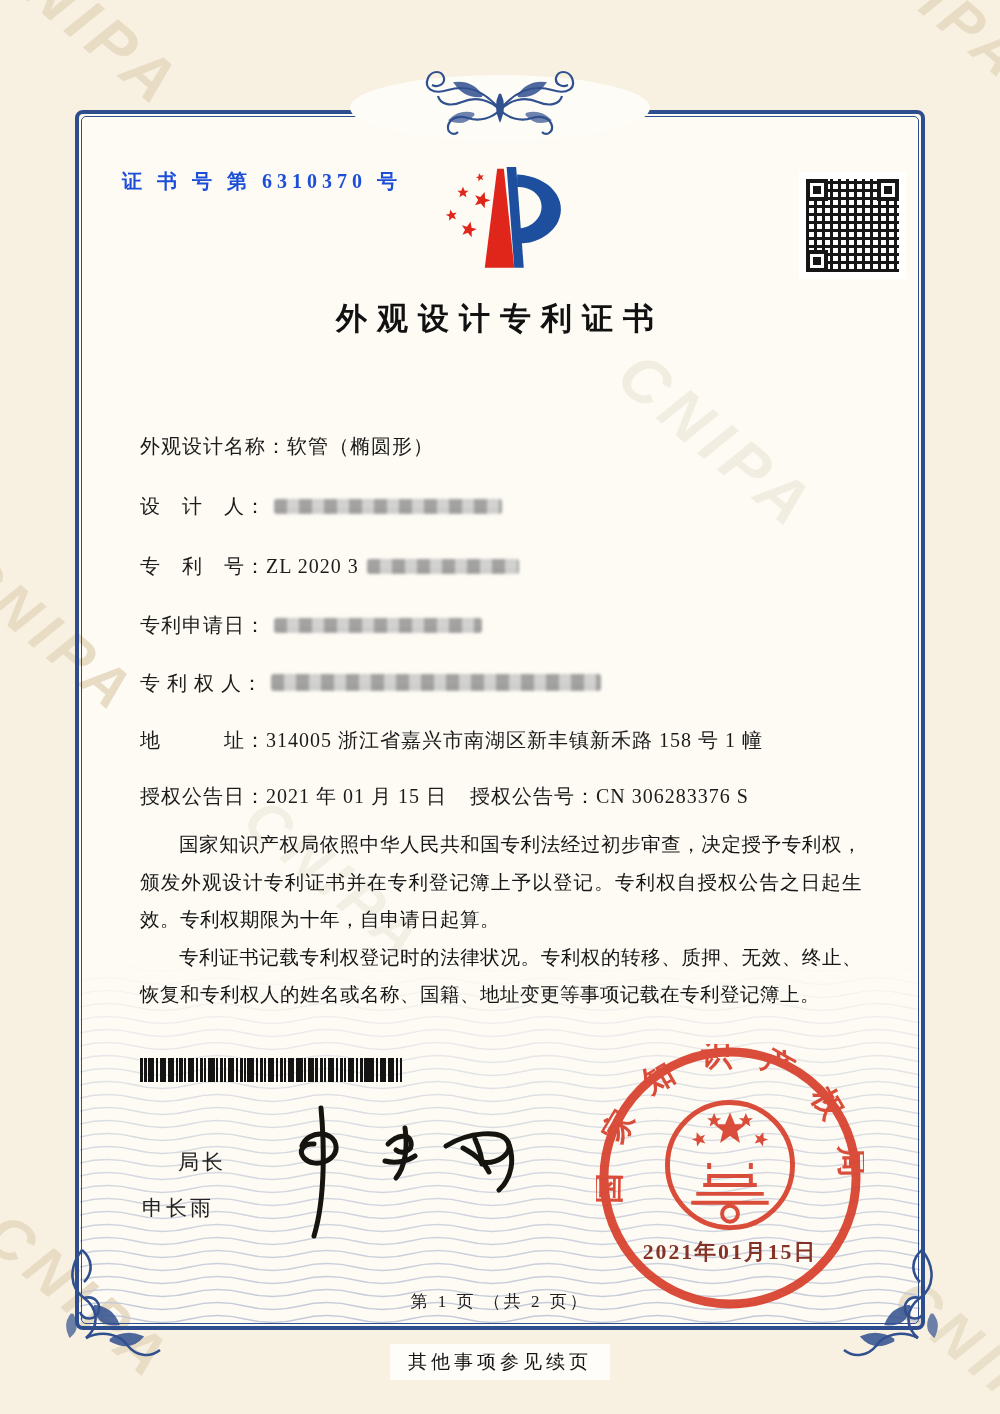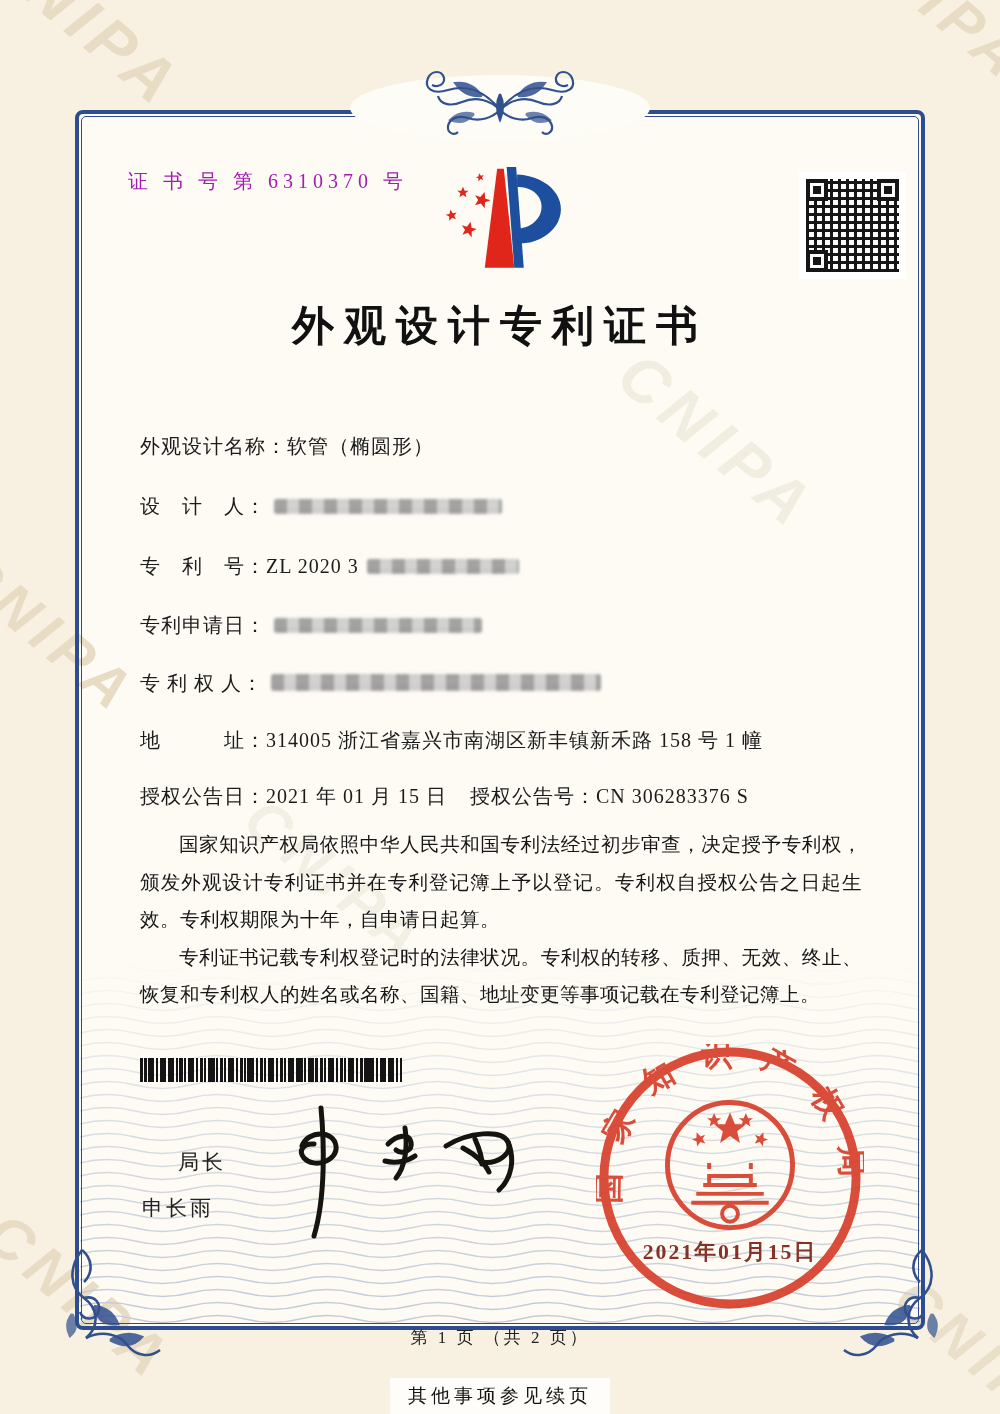--- a/index.html
+++ b/index.html
@@ -35,40 +35,40 @@
   .frame::before {
     content:""; position:absolute; inset:2px;
     border:1.5px solid #2e4d8e; border-radius:5px;
   }
   .ornament-top { position:absolute; left:340px; top:64px; z-index:3; }
   .corner { position:absolute; z-index:3; }
   .corner-bl { left:48px;  top:1244px; }
   .corner-br { left:838px; top:1244px; transform:scaleX(-1); }
   
   .cert-no {
-    position:absolute; left:128px; top:168px; z-index:4;
-    font-size:20px; letter-spacing:5px; color:#a21caf;
+    position:absolute; left:122px; top:168px; z-index:4;
+    font-size:20px; letter-spacing:5px; color:#1d4ed8;font-weight:bold;
   }
   .logo { position:absolute; left:424px; top:156px; z-index:4; }
   .qr {
     position:absolute; left:799px; top:172px; width:107px; height:107px;
     background:#fff; padding:7px; z-index:4;
   }
   .qr-pattern {
     position:relative; width:100%; height:100%;
     background-image:
       repeating-linear-gradient(90deg,#161616 0 3px,transparent 3px 8px),
       repeating-linear-gradient(0deg,#161616 0 3px,transparent 3px 8px);
   }
   .qf { position:absolute; width:22px; height:22px; border:4px solid #161616; background:#fff; }
   .qf::after { content:""; position:absolute; left:3px; top:3px; width:8px; height:8px; background:#161616; }
   .qf-tl { left:0; top:0; } .qf-tr { right:0; top:0; } .qf-bl { left:0; bottom:0; }
   .title {
     position:absolute; left:0; width:1000px; top:298px; z-index:4;
-    text-align:center; font-size:42px; font-weight:700;
+    text-align:center; font-size:31px; font-weight:700;
     letter-spacing:10px; color:#111;
   }
   
   .row { position:absolute; left:140px; z-index:4; font-size:20px; color:#1b1b1b; letter-spacing:1px; white-space:nowrap; }
   .r0 { top:433px; } .r1 { top:493px; } .r2 { top:553px; }
   .r3 { top:612px;text-align:right; } .r4 { top:670px; } .r5 { top:727px; }
   .r6 { top:783px; } .r6b { position:absolute; left:470px; top:783px; z-index:4; font-size:20px; color:#1b1b1b; letter-spacing:1px;text-align:center; }
   .redact {
     display:inline-block; vertical-align:-1px; height:15px; border-radius:3px;
     margin-left:8px;
@@ -97,29 +97,29 @@
       repeating-linear-gradient(90deg,transparent 0 5px,#141414 5px 7px,transparent 7px 17px);
   }
   .director-label, .director-name {
     position:absolute; left:142px; z-index:4;
     font-family:"Liberation Sans", sans-serif; font-size:21px; color:#222; letter-spacing:3px;
   }
   .director-label { top:1148px;margin-left:36px; } .director-name { top:1194px; }
   .signature { position:absolute; left:268px; top:1100px; z-index:5; }
   .seal { position:absolute; left:596px; top:1044px; z-index:5; opacity:.93; }
   .page-num {
-    position:absolute; left:0; width:1000px; top:1326px; z-index:4;
+    position:absolute; left:0; width:1000px; top:1290px; z-index:4;
     text-align:center; font-size:17px; letter-spacing:3px; color:#222;
   }
   .cont-note {
     position:absolute; left:0; width:1000px; top:1344px; z-index:4; text-align:center;
   }
   .cont-note span {
     display:inline-block; background:#fefdf9; padding:5px 18px;
-    font-size:19px; letter-spacing:4px; color:#161616;margin-top:34px;
+    font-size:19px; letter-spacing:4px; color:#161616;
   }
 </style>
 </head>
 <body>
 
 <div class="page">
 
   <span class="wm wm1">CNIPA</span>
   <span class="wm wm2">CNIPA</span>
   <span class="wm wm3">CNIPA</span>

